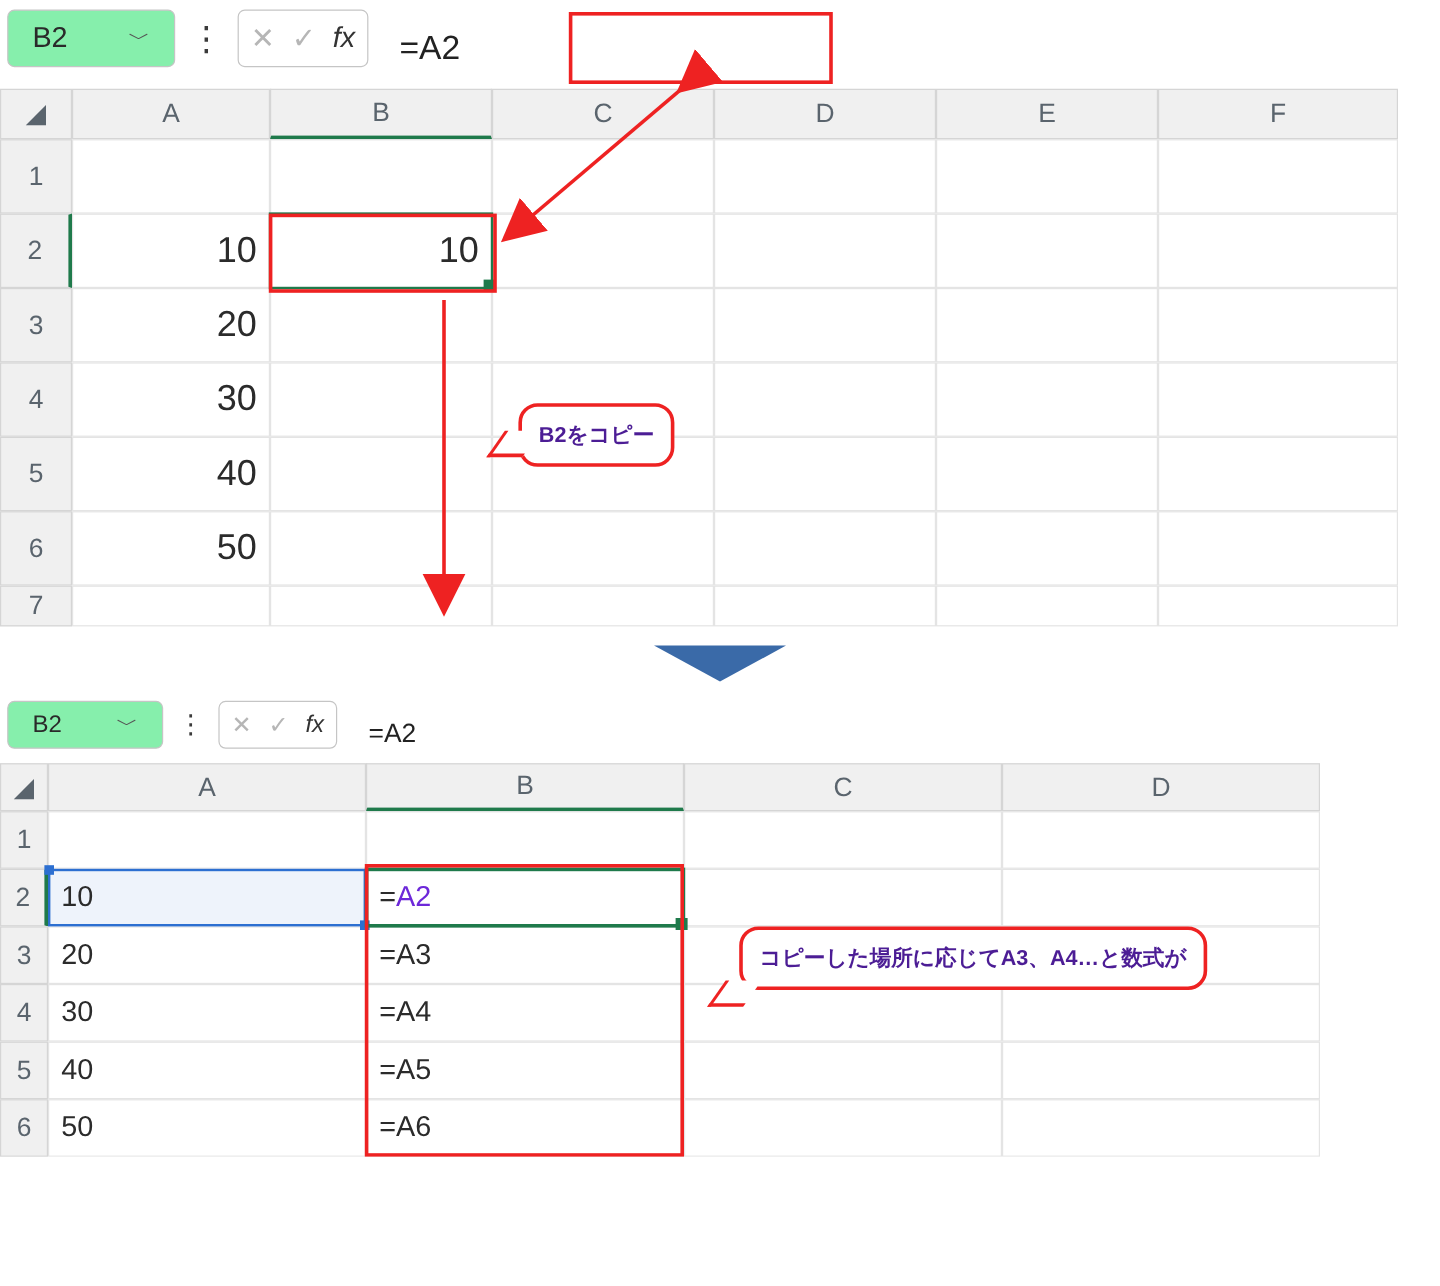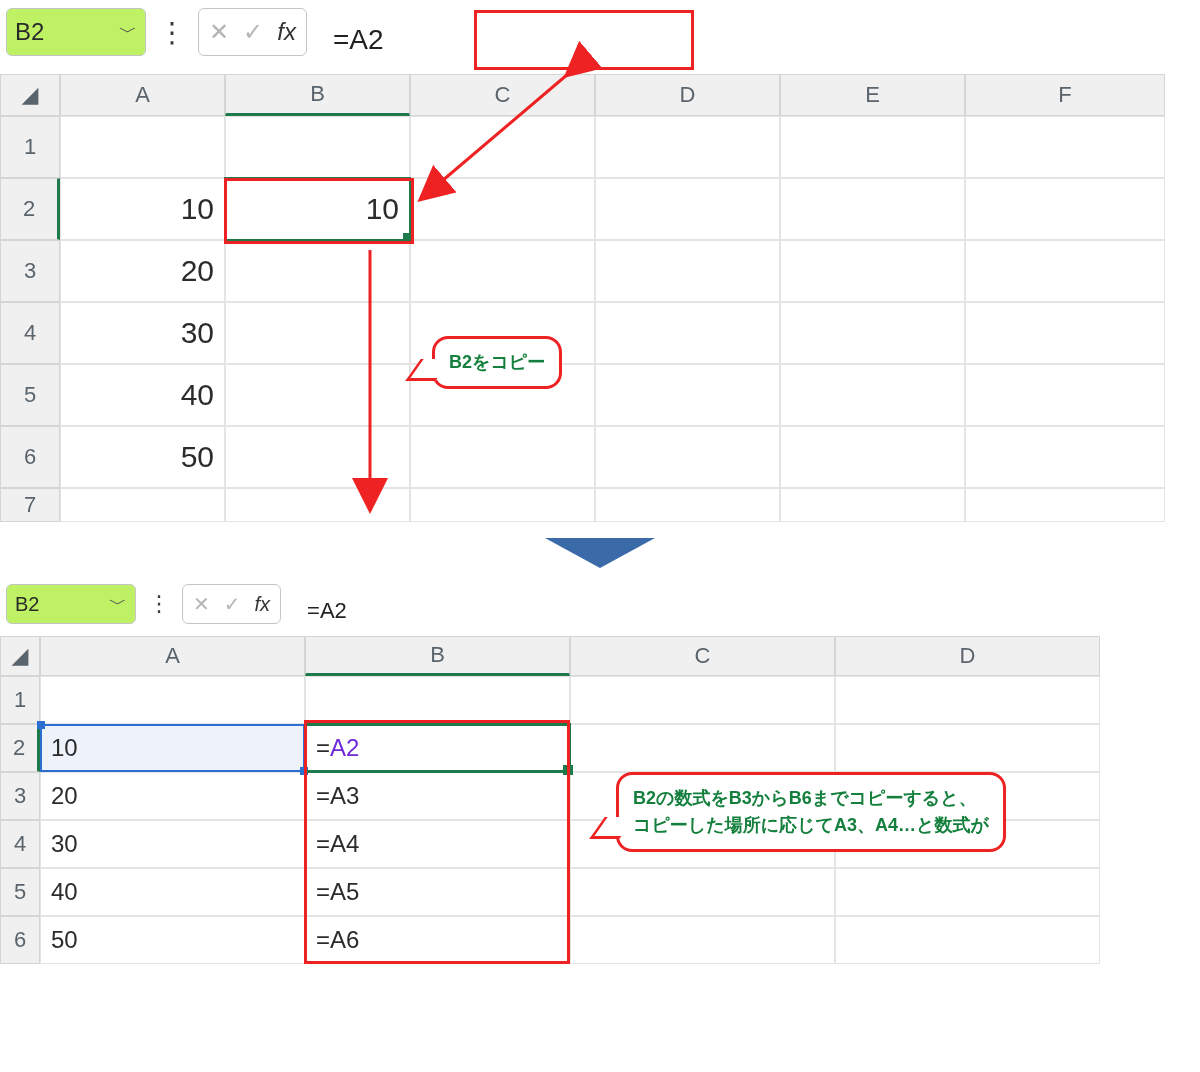--- a/index.html
+++ b/index.html
@@ -11,21 +11,21 @@
   }
   
   .sheet { background: #fff; position: relative; }
   .formula-bar {
     display: flex; align-items: center; gap: 8px;
     padding: 8px 6px 18px 6px;
   }
   .namebox {
     border: 1px solid #c5c5c5; border-radius: 6px;
     height: 48px; display: flex; align-items: center;
-    background: #bef264; padding: 0 8px; min-width: 140px;
+    background: #86efac; padding: 0 20px; min-width: 140px;
     font-size: 24px; color: #2a2a2a; text-align: center;
   }
   .namebox .chev { margin-left: auto; font-size: 18px; color: #555; }
   .vdots { font-size: 28px; color: #3a3a3a; padding: 0 4px; }
   .fx-group {
     border: 1px solid #c5c5c5; border-radius: 6px;
     height: 48px; display: flex; align-items: center;
     background: #fff; padding: 0 10px; gap: 14px;
   }
   .fx-group .sym { font-size: 24px; color: #b6b6b6; }
@@ -95,21 +95,21 @@
     content:""; position:absolute; right:-4px; bottom:-4px;
     width:10px; height:10px; background:#1f7a4b;
   }
   .blue-ref { color:#6d28d9; }
   
   .redbox {
     position: absolute; border: 3px solid #e22; pointer-events: none;
   }
   .callout {
     position: absolute; border: 3px solid #e22; border-radius: 16px;
-    background: #fff; padding: 10px 14px; font-size: 18px; color:#15803d;
+    background: #fff; padding: 10px 14px; font-size: 18px; color:#4c1d95;
     font-weight: bold; line-height: 1.5;
   }
   .callout .tail {
     position:absolute; width:30px; height:22px; background:#fff;
     border-left:3px solid #e22; border-bottom:3px solid #e22;
     transform: skew(-35deg);
   }
   
   .divider {
     display:flex; justify-content:center; padding: 16px 0 10px;
@@ -309,17 +309,16 @@
         <span>=</span>
         <span>A6</span>
       </div>
     <div class="cell"></div>
     <div class="cell"></div>
   </div>
 
   <div class="redbox" style="left:304px; top:142px; width:266px; height:244px;"></div>
 
   <div class="callout" style="left:616px; top:194px; width:390px;">
-    <div>B2の数式をB3からB6までコピーすると、</div>
     <div>コピーした場所に応じてA3、A4…と数式が</div>
     <span class="tail" style="left:-22px; top:42px;"></span>
   </div>
 </div>
 
 </body></html>

